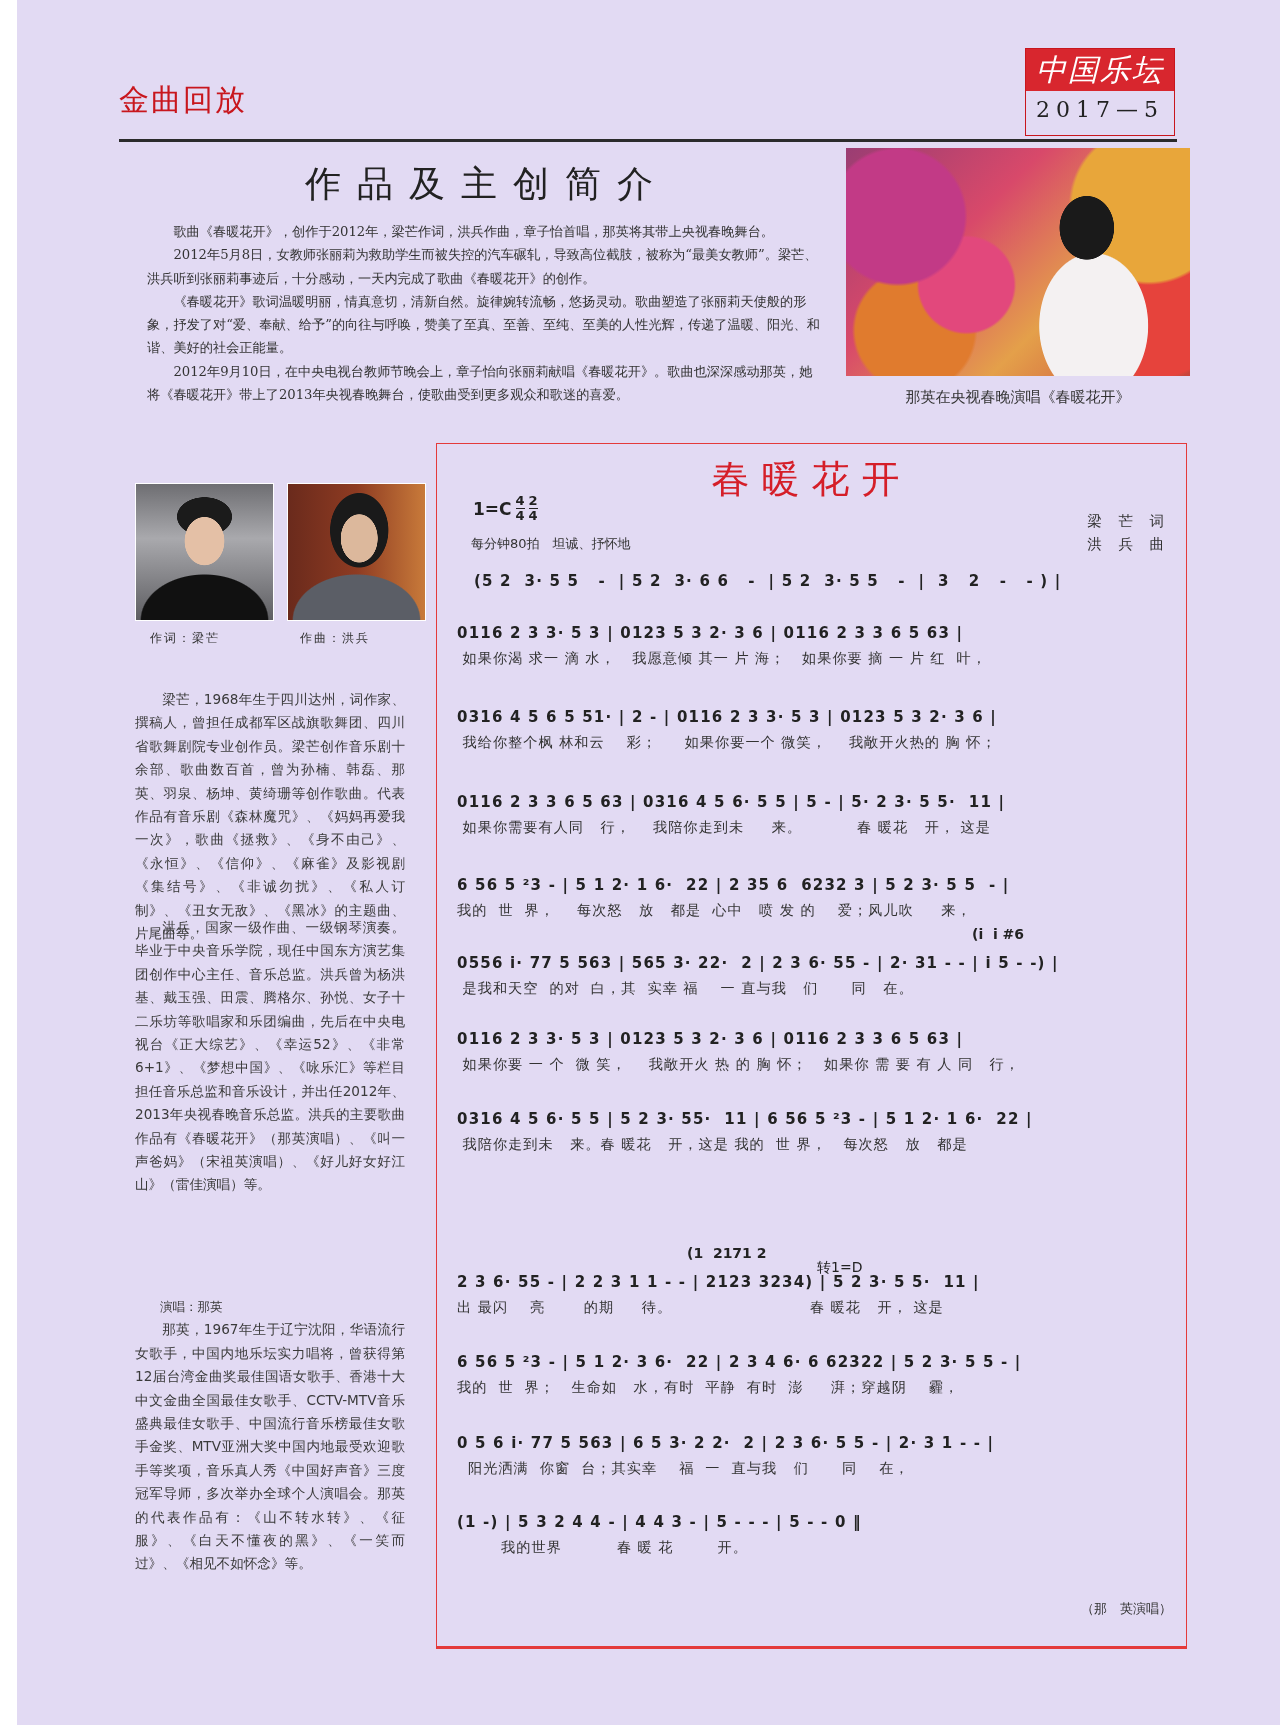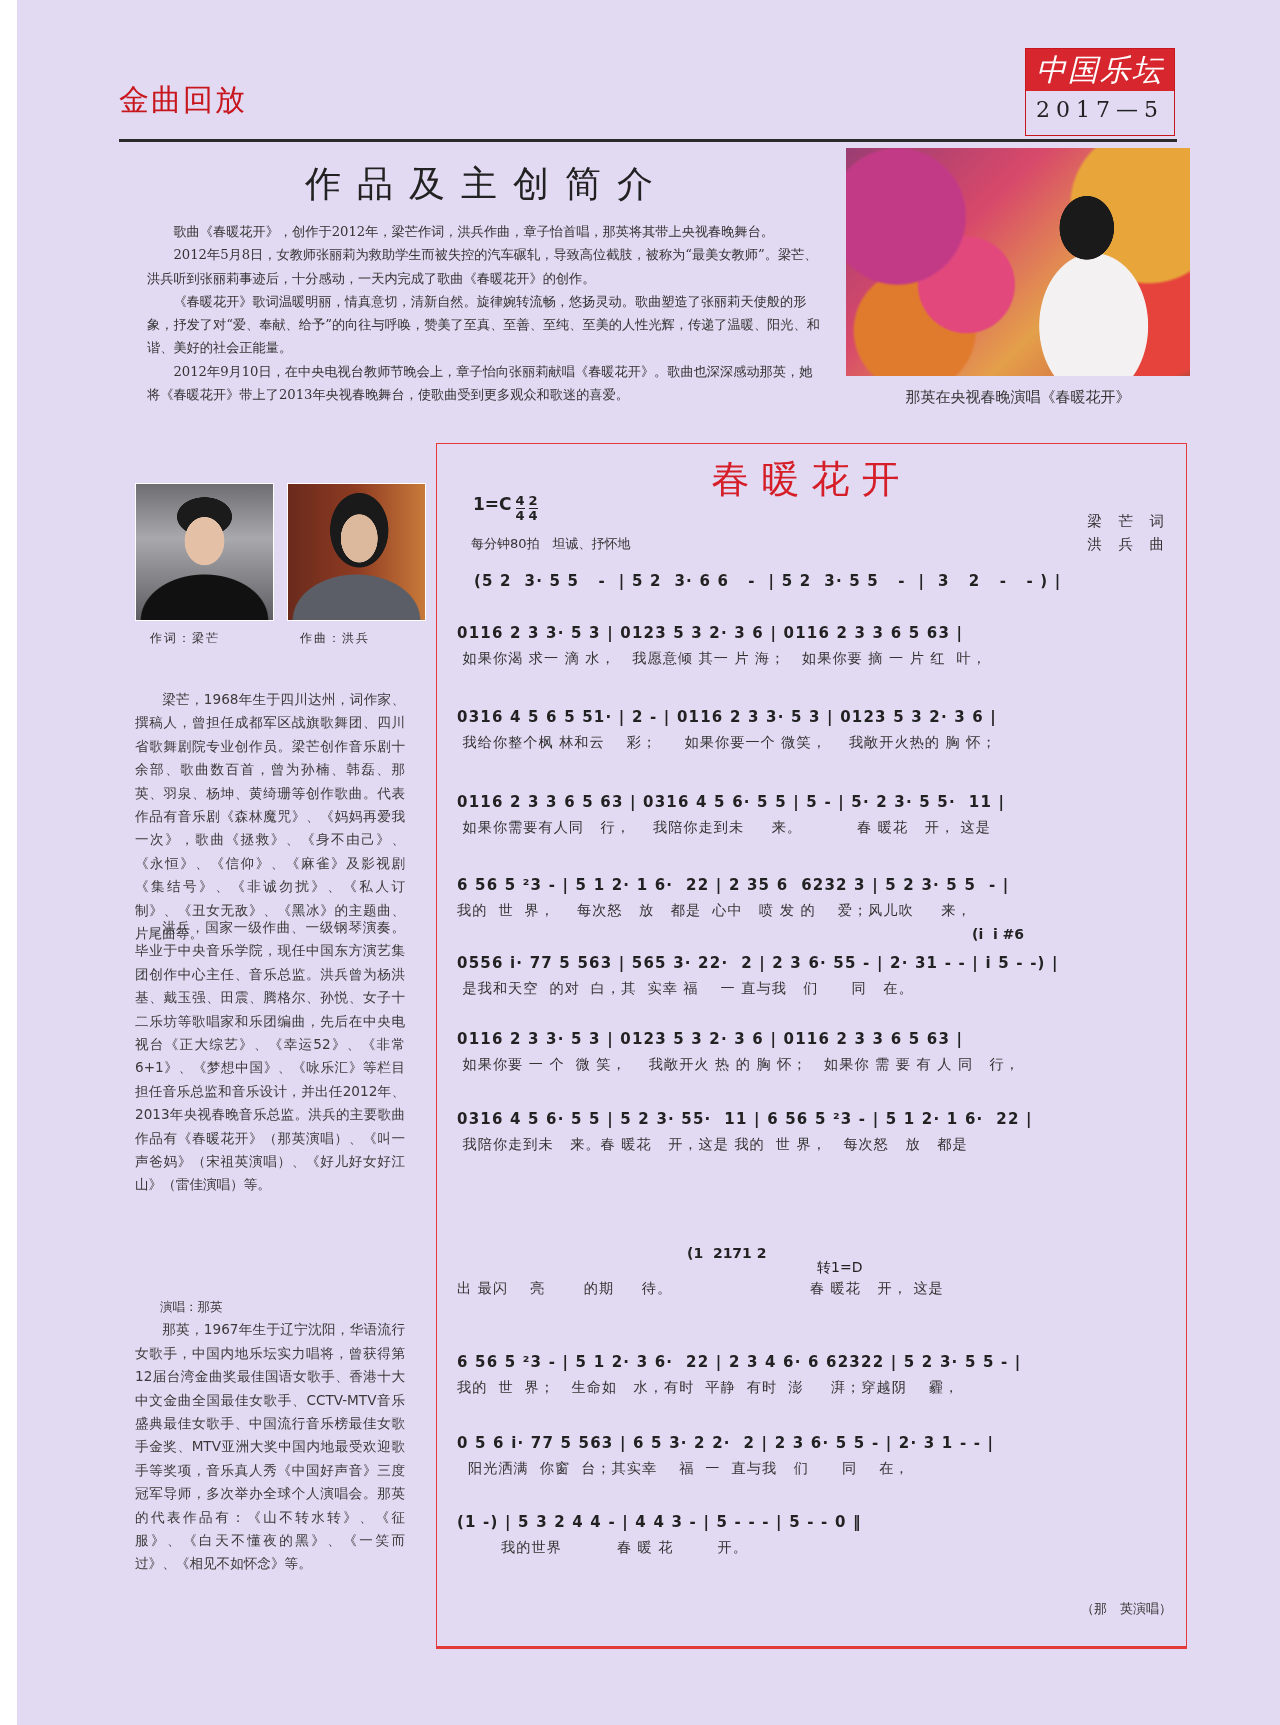--- a/index.html
+++ b/index.html
@@ -90,21 +90,21 @@
   .score-box {
     position: absolute; left: 419px; top: 443px; width: 751px; height: 1206px;
     border: 1.5px solid #e43a3a; border-bottom-width: 3px;
   }
   .score-title {
     position: absolute; left: 0; right: 0; top: 10px; text-align: center;
     font-family: "DejaVu Serif", serif; font-size: 38px; color: #d51e28; letter-spacing: 12px;
   }
   .key-sig {
     position: absolute; left: 36px; top: 50px; font-size: 17px; font-weight: bold; color: #222;
-    display: flex; align-items: flex-start; gap: 4px;
+    display: flex; align-items: center; gap: 4px;
   }
   .frac { display: inline-flex; flex-direction: column; font-size: 13px; line-height: 14px; align-items: center; }
   .frac span:first-child { border-bottom: 1px solid #222; }
   .tempo { position: absolute; left: 34px; top: 91px; font-size: 13px; color: #333; }
   .credits {
     position: absolute; right: 16px; top: 66px; text-align: right;
     font-family: "DejaVu Serif", serif; font-size: 14.5px; line-height: 23px; letter-spacing: 6px; color: #333;
   }
   .sys { position: absolute; left: 20px; width: 712px; }
   .notes {
@@ -208,20 +208,21 @@
       <div class="notes">0116 2 3 3· 5 3 | 0123 5 3 2· 3 6 | 0116 2 3 3 6 5 63 |</div>
       <div class="lyrics"> 如果你要 一 个  微 笑，    我敞开火 热 的 胸 怀；   如果你 需 要 有 人 同   行，</div>
     </div>
     <div class="sys" style="top:666px;">
       <div class="notes">0316 4 5 6· 5 5 | 5 2 3· 55·  11 | 6 56 5 ²3 - | 5 1 2· 1 6·  22 |</div>
       <div class="lyrics"> 我陪你走到未   来。春 暖花   开，这是 我的  世 界，   每次怒   放   都是</div>
     </div>
     <div class="sys" style="top:829px;">
       <div class="aside" style="left:230px; top:-28px;">(1  2171 2</div>
       <div class="aside" style="left:360px; top:-14px; font-weight:normal;">转1=D</div>
+      <div class="notes">2 3 6· 55 - | 2 2 3 1 1 - - | 2123 3234) | 5 2 3· 5 5·  11 |</div>
       <div class="lyrics">出 最闪    亮       的期     待。                         春 暖花   开， 这是</div>
     </div>
     <div class="sys" style="top:909px;">
       <div class="notes">6 56 5 ²3 - | 5 1 2· 3 6·  22 | 2 3 4 6· 6 62322 | 5 2 3· 5 5 - |</div>
       <div class="lyrics">我的  世  界；   生命如   水，有时  平静  有时  澎     湃；穿越阴    霾，</div>
     </div>
     <div class="sys" style="top:990px;">
       <div class="notes">0 5 6 i· 77 5 563 | 6 5 3· 2 2·  2 | 2 3 6· 5 5 - | 2· 3 1 - - |</div>
       <div class="lyrics">  阳光洒满  你窗  台；其实幸    福  一  直与我   们      同    在，</div>
     </div>

